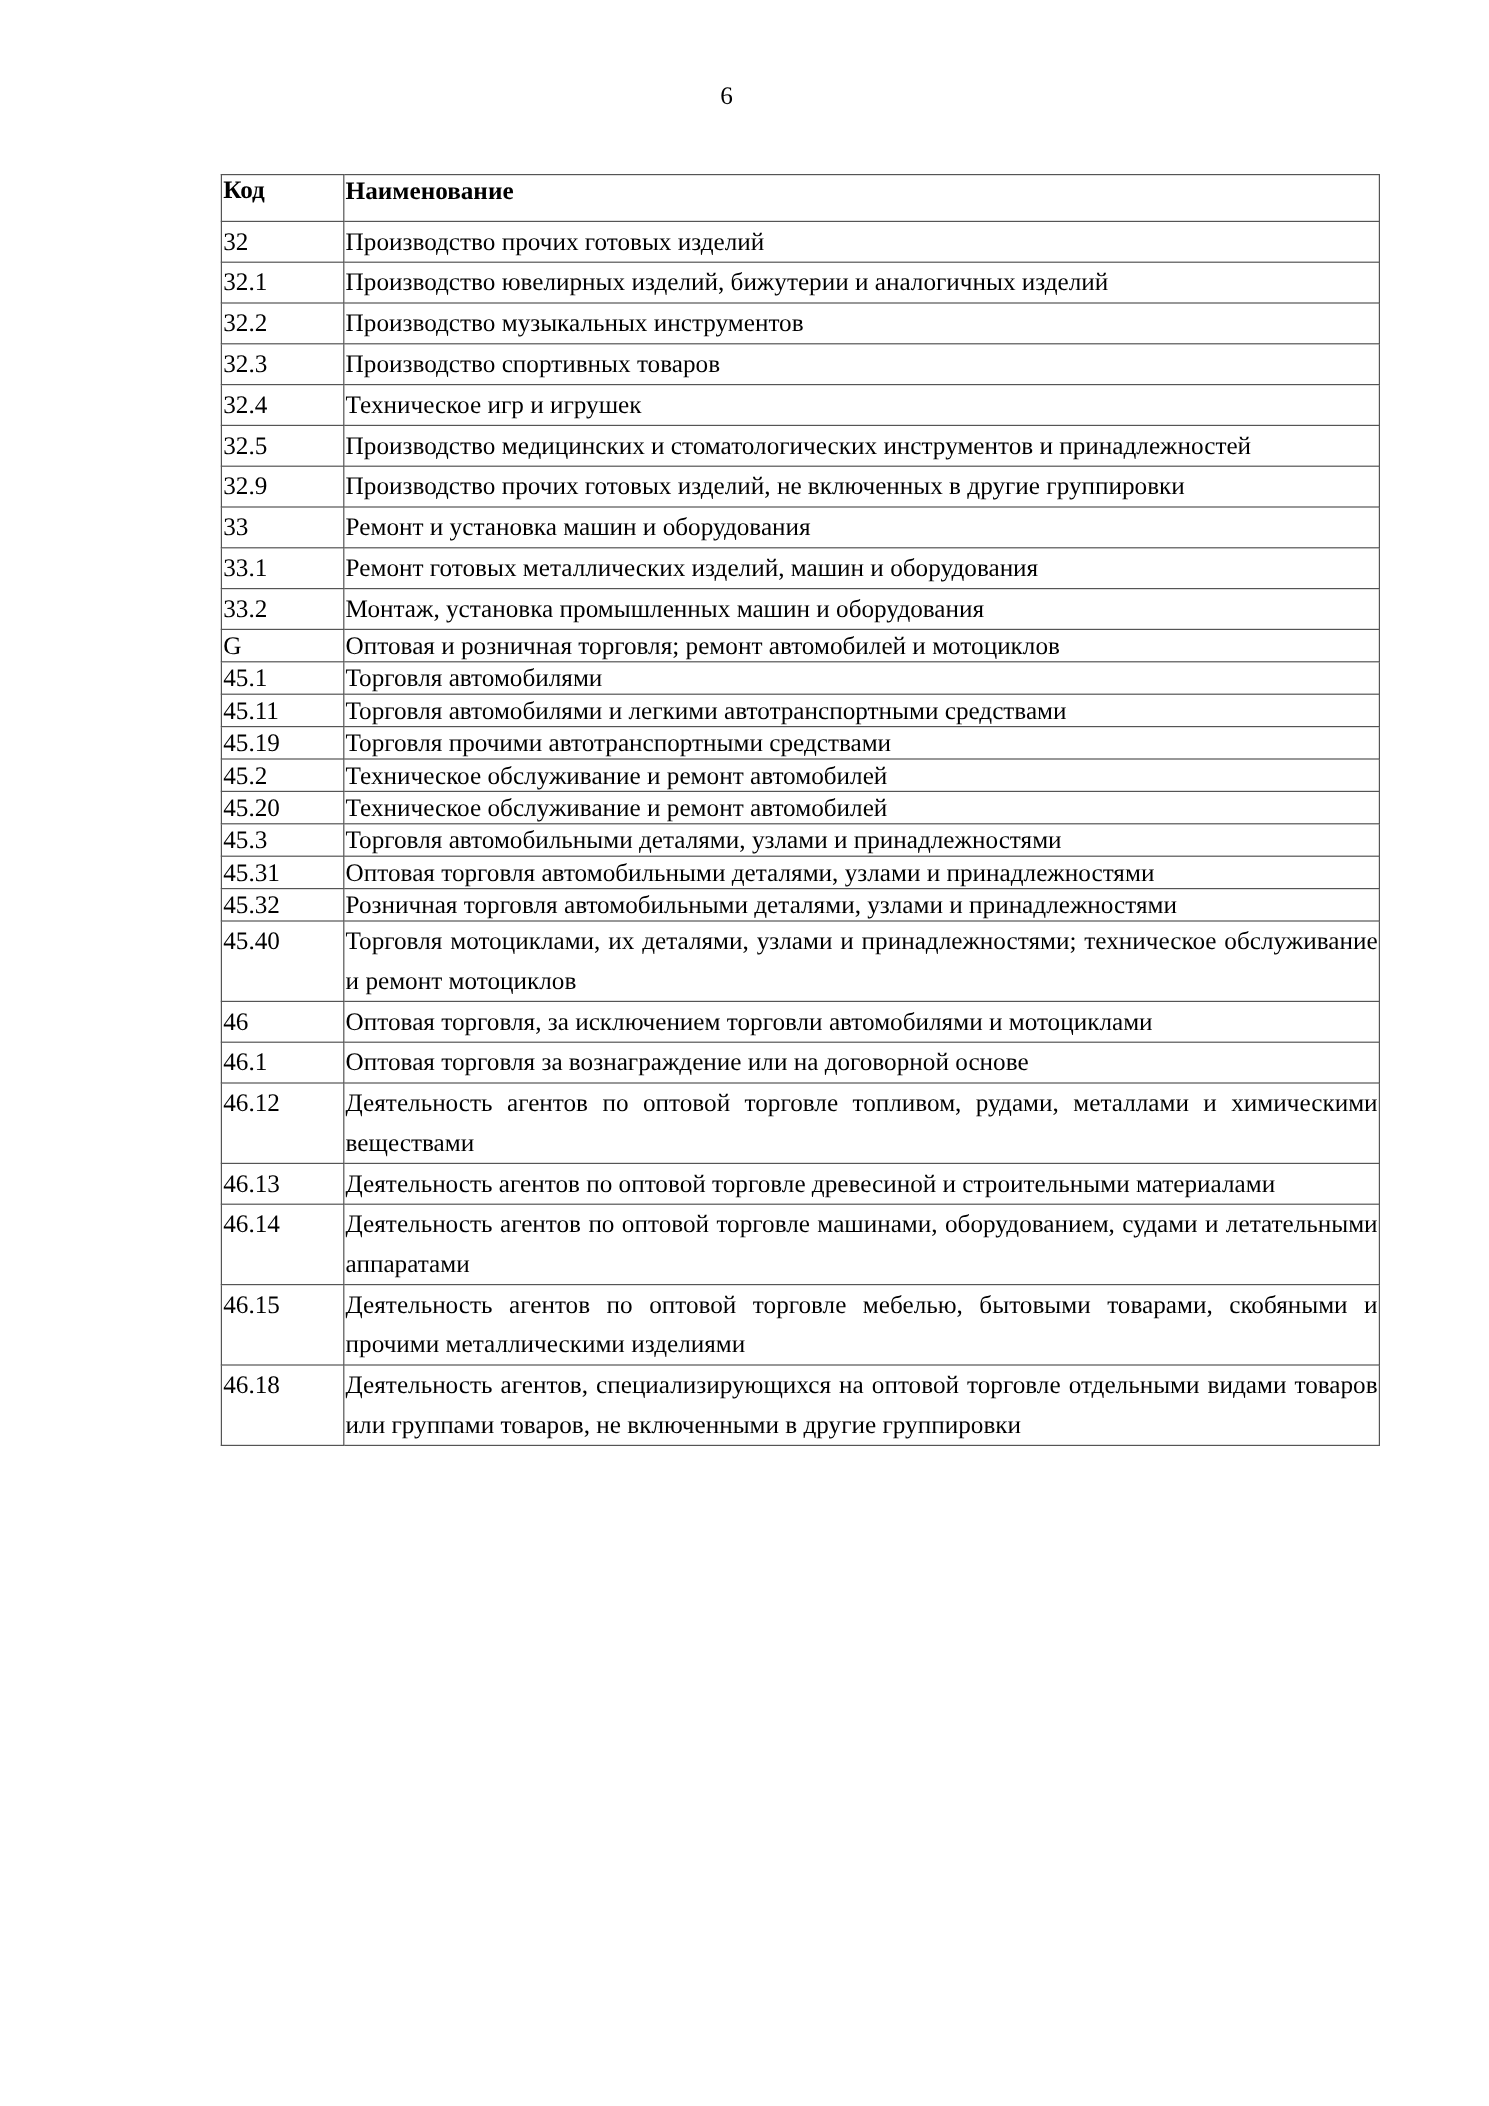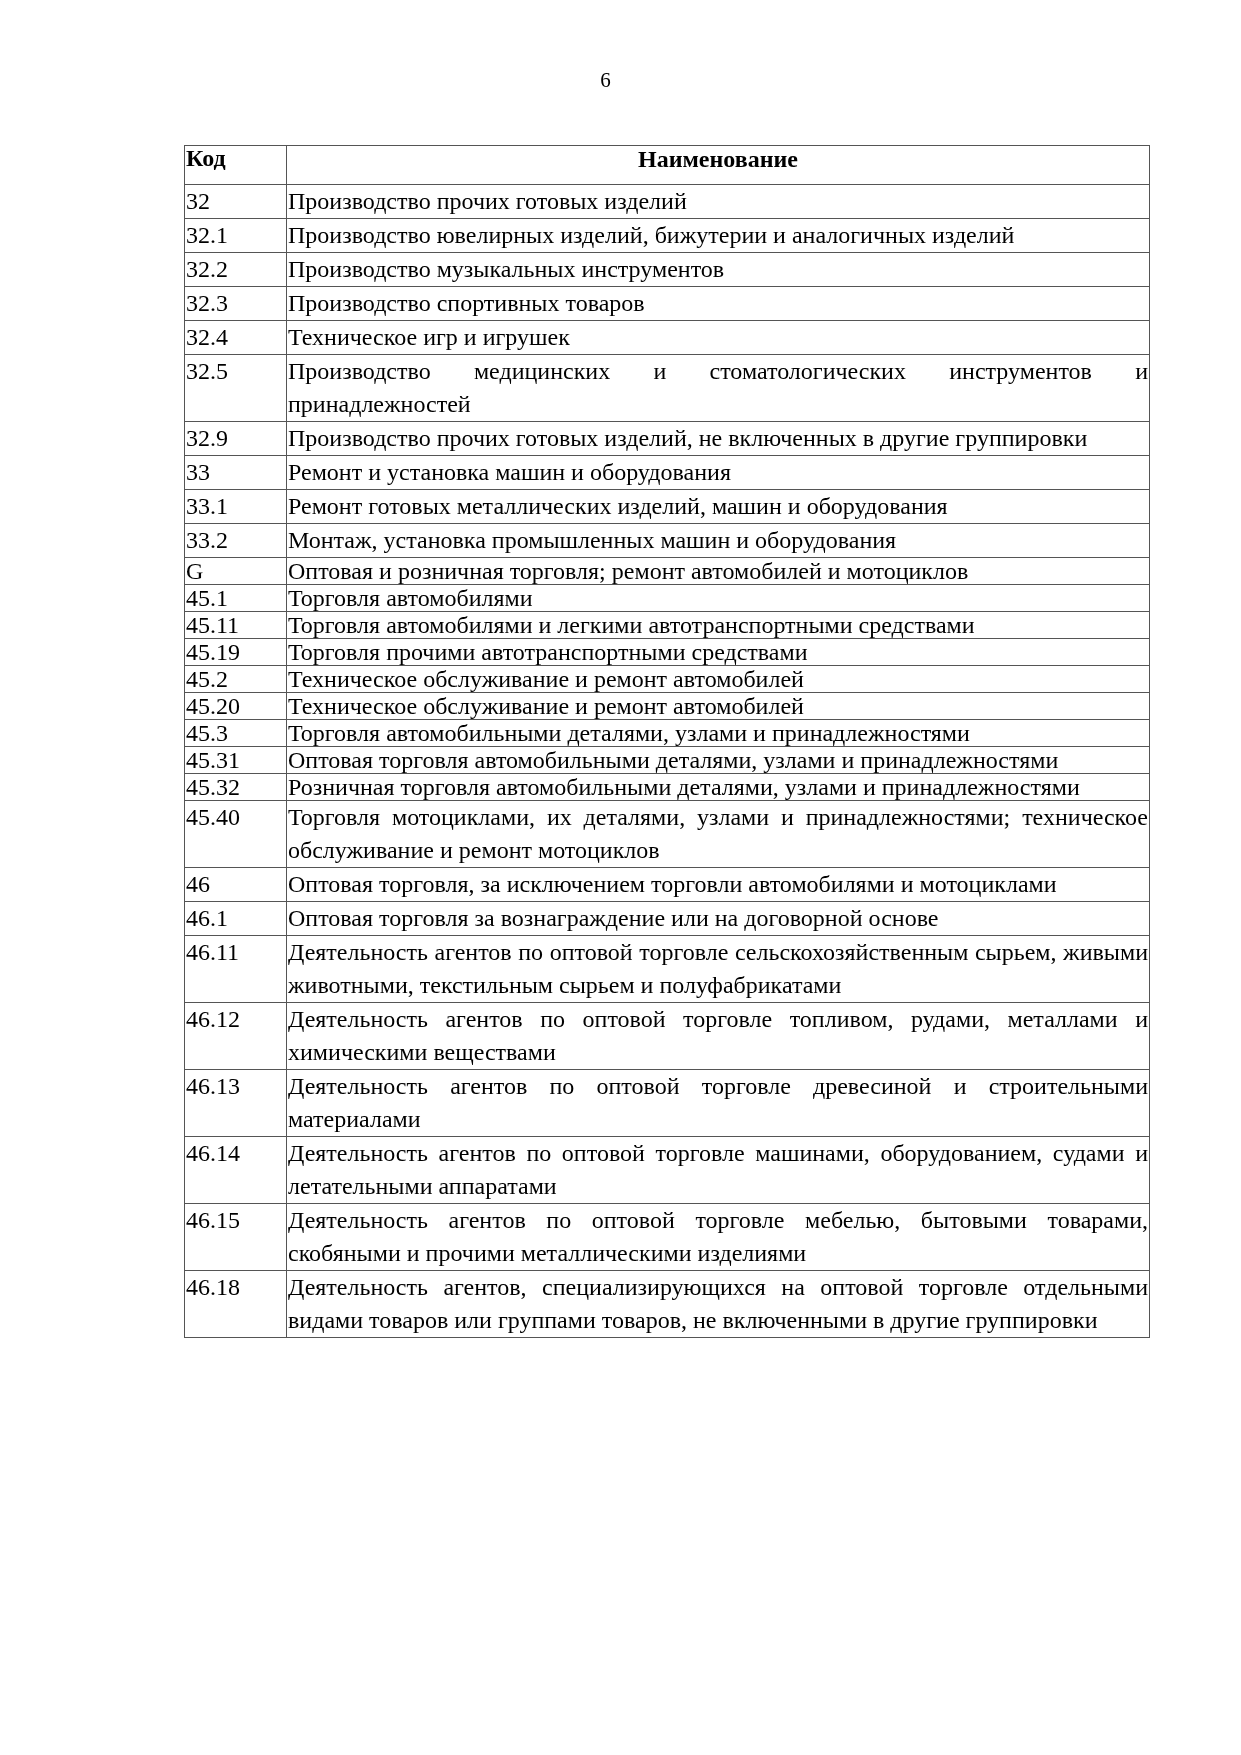--- a/index.html
+++ b/index.html
@@ -1,22 +1,22 @@
 <!DOCTYPE html>
 <html><head>
 <meta charset="utf-8">
 <style>
   html, body { margin: 0; padding: 0; background: #ffffff; }
   body { width: 1241px; height: 1755px; position: relative; font-family: "Liberation Serif", "DejaVu Serif", serif; color: #000; }
   .page-num { position: absolute; top: 68px; left: 0; width: 1211px; text-align: center; font-size: 21px; }
-  table.codes { position: absolute; top: 145px; left: 184px; width: 966px; border-collapse: collapse; font-size: 24px; line-height: 33px; }
+  table.codes { position: absolute; top: 145px; left: 184px; width: 966px; border-collapse: collapse; font-size: 21px; line-height: 33px; }
   table.codes td, table.codes th { border: 1.5px solid #555; padding: 0 1px; vertical-align: top; }
   table.codes col.c1 { width: 102px; }
   th.h-code { text-align: left; font-weight: bold; height: 38px; line-height: 24px; }
-  th.h-name { text-align: center; font-weight: bold; vertical-align: bottom; line-height: 26px; padding-bottom: 4px; }
+  th.h-name { text-align: left; font-weight: bold; vertical-align: bottom; line-height: 26px; padding-bottom: 4px; }
   td.name { text-align: justify; }
   tr.tight td { line-height: 26px; }
 </style>
 </head>
 <body>
 
 <div class="page-num">6</div>
 
 <table class="codes">
   <colgroup>
@@ -112,24 +112,20 @@
       </tr>
       <tr>
         <td>46</td>
         <td class="name">Оптовая торговля, за исключением торговли автомобилями и мотоциклами</td>
       </tr>
       <tr>
         <td>46.1</td>
         <td class="name">Оптовая торговля за вознаграждение или на договорной основе</td>
       </tr>
       <tr>
-        <td>46.11</td>
-        <td class="name">Деятельность агентов по оптовой торговле сельскохозяйственным сырьем, живыми животными, текстильным сырьем и полуфабрикатами</td>
-      </tr>
-      <tr>
         <td>46.12</td>
         <td class="name">Деятельность агентов по оптовой торговле топливом, рудами, металлами и химическими веществами</td>
       </tr>
       <tr>
         <td>46.13</td>
         <td class="name">Деятельность агентов по оптовой торговле древесиной и строительными материалами</td>
       </tr>
       <tr>
         <td>46.14</td>
         <td class="name">Деятельность агентов по оптовой торговле машинами, оборудованием, судами и летательными аппаратами</td>

